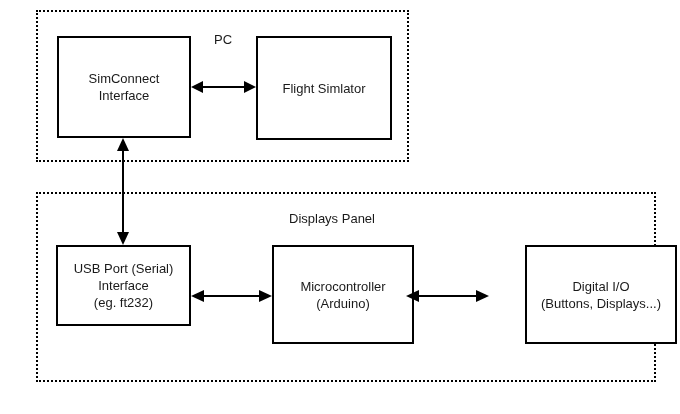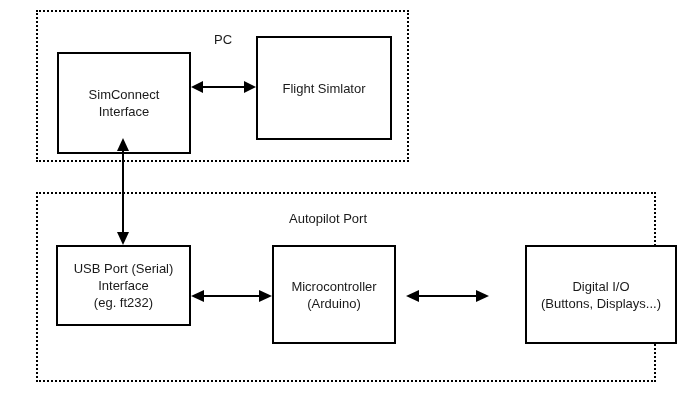--- a/index.html
+++ b/index.html
@@ -56,38 +56,38 @@
 </style>
 </head>
 <body>
 
 <div id="canvas">
 
   <div class="region" style="left:36px; top:10px; width:373px; height:152px;"></div>
   <div class="region-label" style="left:214px; top:32px;">PC</div>
 
   <div class="region" style="left:36px; top:192px; width:620px; height:190px;"></div>
-  <div class="region-label" style="left:289px; top:211px;">Autopilot Port</div>
+  <div class="region-label" style="left:289px; top:211px;">Displays Panel</div>
 
-  <div class="node" style="left:57px; top:52px; width:134px; height:102px;">
+  <div class="node" style="left:57px; top:36px; width:134px; height:102px;">
     <span class="node-label">SimConnect
 Interface</span>
   </div>
 
   <div class="node" style="left:256px; top:36px; width:136px; height:104px;">
     <span class="node-label">Flight Simlator</span>
   </div>
 
   <div class="node" style="left:56px; top:245px; width:135px; height:81px;">
     <span class="node-label">USB Port (Serial)
 Interface
 (eg. ft232)</span>
   </div>
 
-  <div class="node" style="left:272px; top:245px; width:124px; height:99px;align-items:center;">
+  <div class="node" style="left:272px; top:245px; width:142px; height:99px;align-items:center;">
     <span class="node-label">Microcontroller
 (Arduino)</span>
   </div>
 
   <div class="node" style="left:489px; top:245px; width:152px; height:99px;margin-left:36px;">
     <span class="node-label">Digital I/O
 (Buttons, Displays...)</span>
   </div>
 
   <div class="connector" style="left:191px; top:77px; width:65px; height:20px;">

